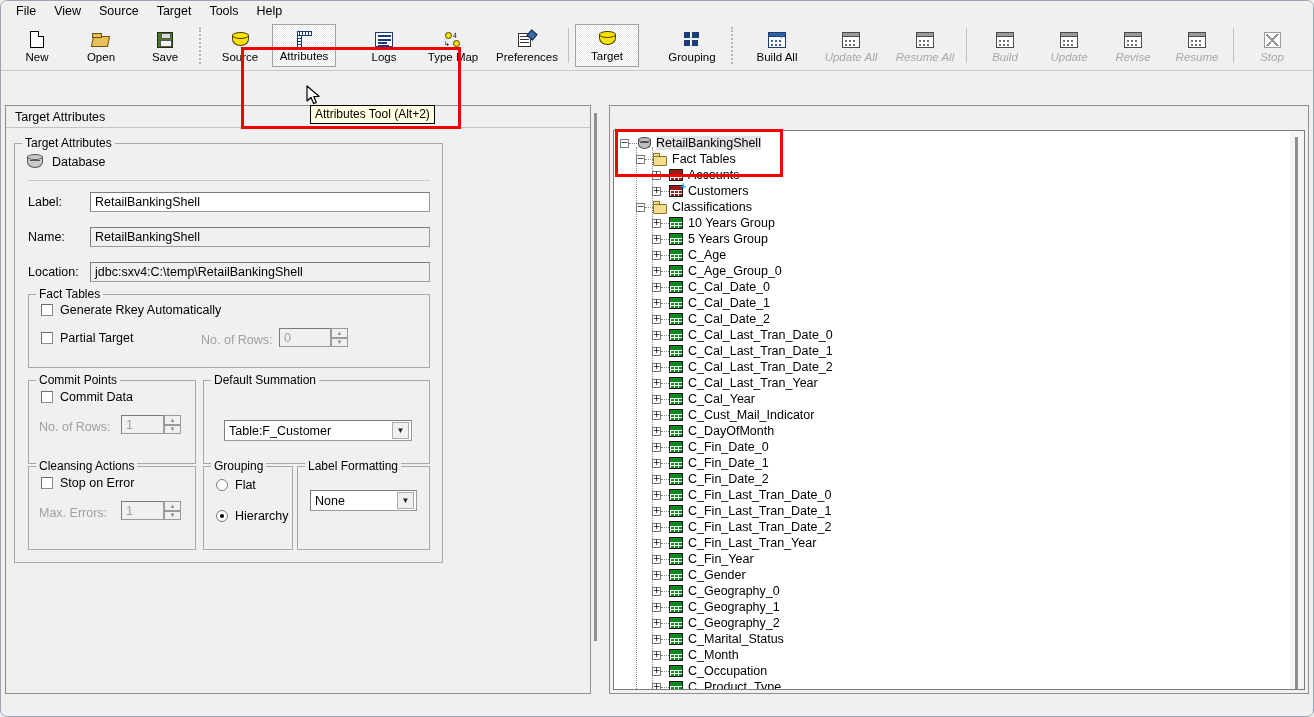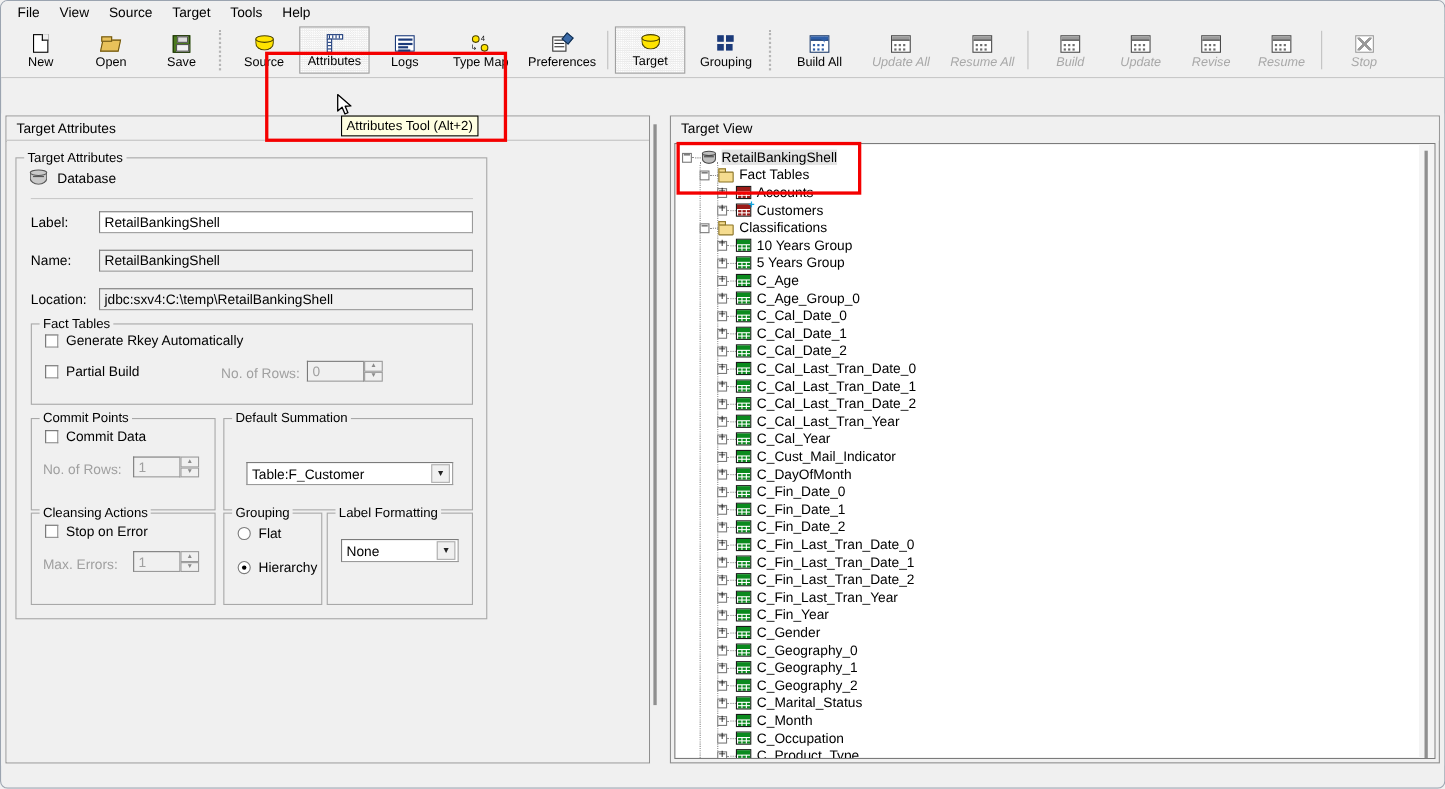--- a/index.html
+++ b/index.html
@@ -98,21 +98,21 @@
     font-size: 11.5px;
     color: #000;
     position: relative;
   }
   .tbtn .lbl { white-space: nowrap; }
   .tbtn.disabled { color: #a8a8a8; font-style: italic; }
   .tbtn.pressed {
     border: 1px solid #a0a0a0;
     background:
       repeating-conic-gradient(#ffffff 0% 25%, #e9e9e9 0% 50%) 0 0/2px 2px;
-    margin: 2px 0 3px 0;
+    margin: 2px 16px 3px 0;
   }
   .tbtn .ico { height: 20px; display: flex; align-items: center; justify-content: center; }
   .tsep {
     width: 7px;
     margin: 5px 2px 6px 2px;
     border-left: 2px dotted #b5b5b5;
   }
   .tsep.plain {
     border-left: 1px solid #c0c0c0;
     border-right: 0;
@@ -631,21 +631,21 @@
           </div>
 
           <div class="grp" style="left:13px; right:12px; top:150px; height:74px;">
             <div class="cap">Fact Tables</div>
             <div class="chk" style="position:absolute;left:12px;top:8px;">
               <div class="box"></div>
               <span>Generate Rkey Automatically</span>
             </div>
             <div class="chk" style="position:absolute;left:12px;top:36px;">
               <div class="box"></div>
-              <span>Partial Build</span>
+              <span>Partial Target</span>
             </div>
             <div class="dis-label" style="position:absolute;left:172px;top:38px;font-size:12.5px;">No. of Rows:</div>
             <div class="spin" style="position:absolute;left:250px;top:33px;">
               <div class="txt">0</div>
               <div class="arrows">
                   <div>▲</div>
                   <div>▼</div>
                 </div>
             </div>
           </div>
@@ -712,21 +712,20 @@
 
         </div>
       </div>
     </div>
 
     <div class="vsplit" style="left:590px;top:2px;bottom:2px;">
       <div class="thumb" style="top:8px;height:528px;"></div>
     </div>
 
     <div class="rightpane">
-      <div class="paneheader" style="border-bottom:0;">Target View</div>
       <div class="treewrap">
         <div class="tree" id="tree">
             <div class="tguide" style="left: 22px; top: 16px; height: 560px;"></div>
             <div class="tguide" style="left: 38px; top: 16px; height: 560px;"></div>
             <div class="trow sel" style="padding-left: 6px;">
               <div class="exp">
                 <span>−</span>
               </div>
               <div class="dots"></div>
               <div class="ic ic-tdb">

